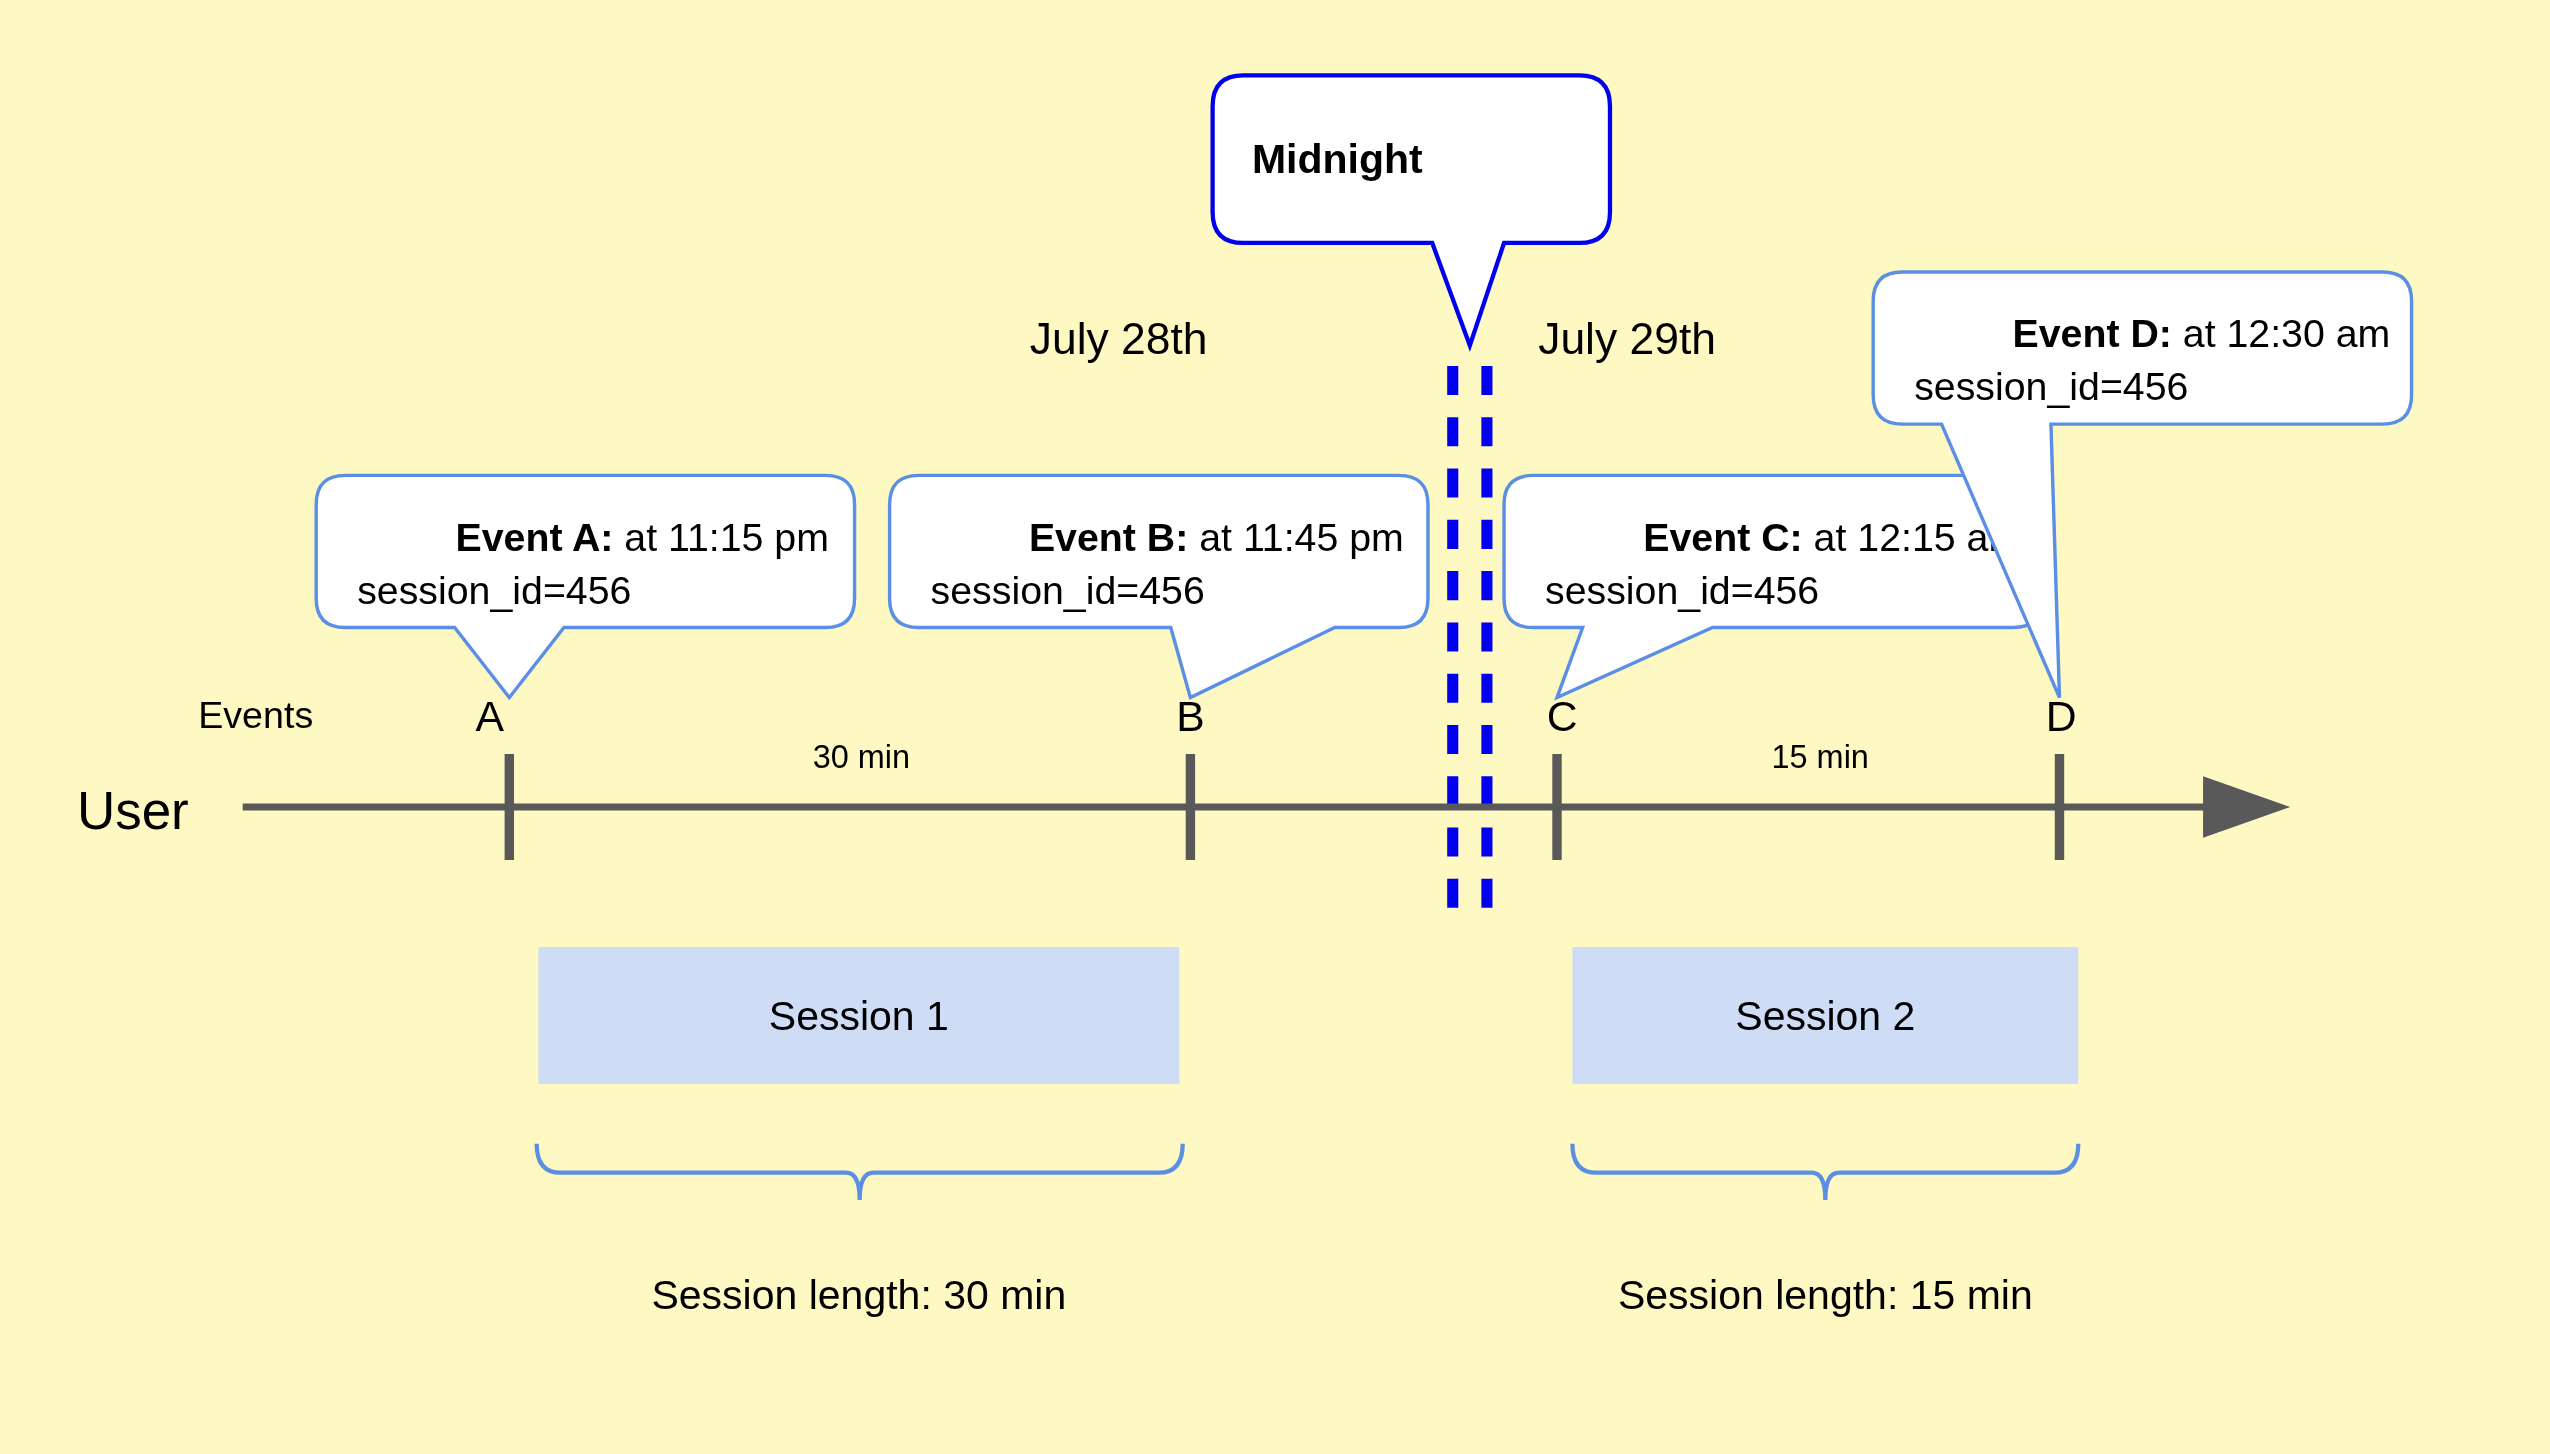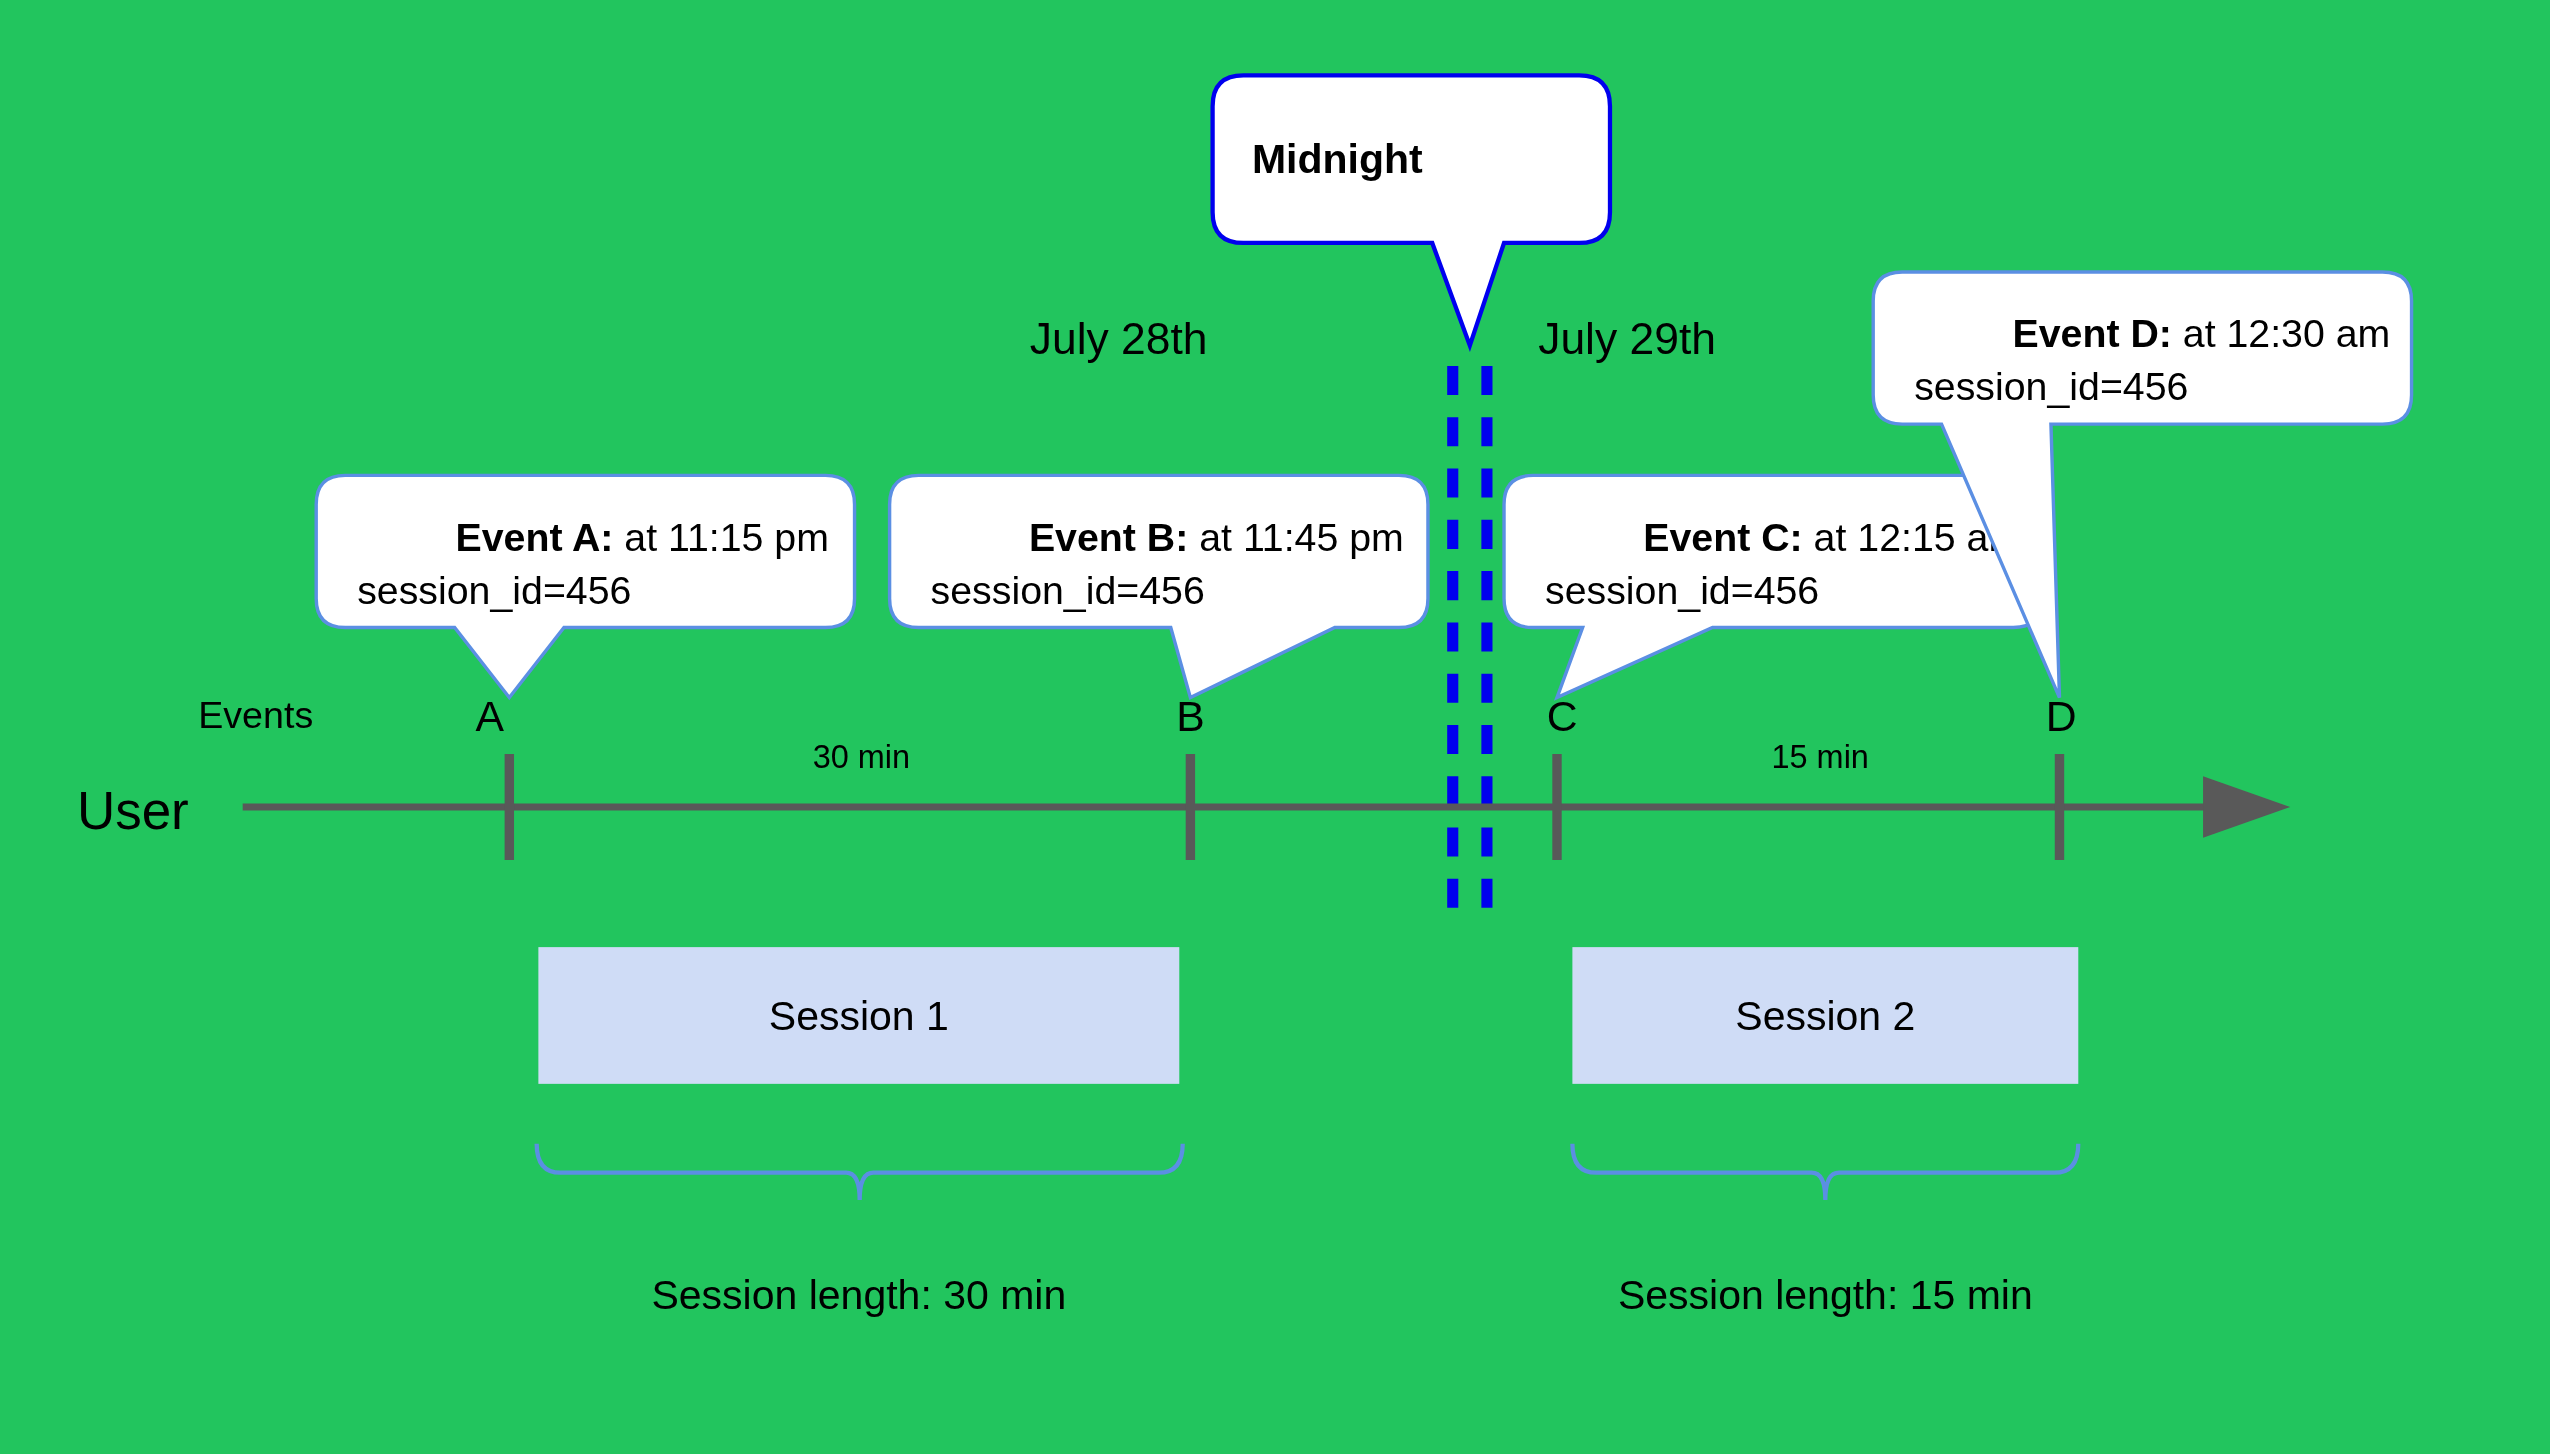--- a/index.html
+++ b/index.html
@@ -10,21 +10,21 @@
   body {
     width: 2550px;
     height: 1455px;
     font-family: "Liberation Sans", sans-serif;
     overflow: hidden;
   }
   #diagram-root {
     position: relative;
     width: 2550px;
     height: 1455px;
-    background: #22c55e;
+    background: #fef9c3;
   }
   svg#scene {
     position: absolute;
     top: 0;
     left: 0;
     width: 2550px;
     height: 1455px;
     display: block;
   }
   .txt {

